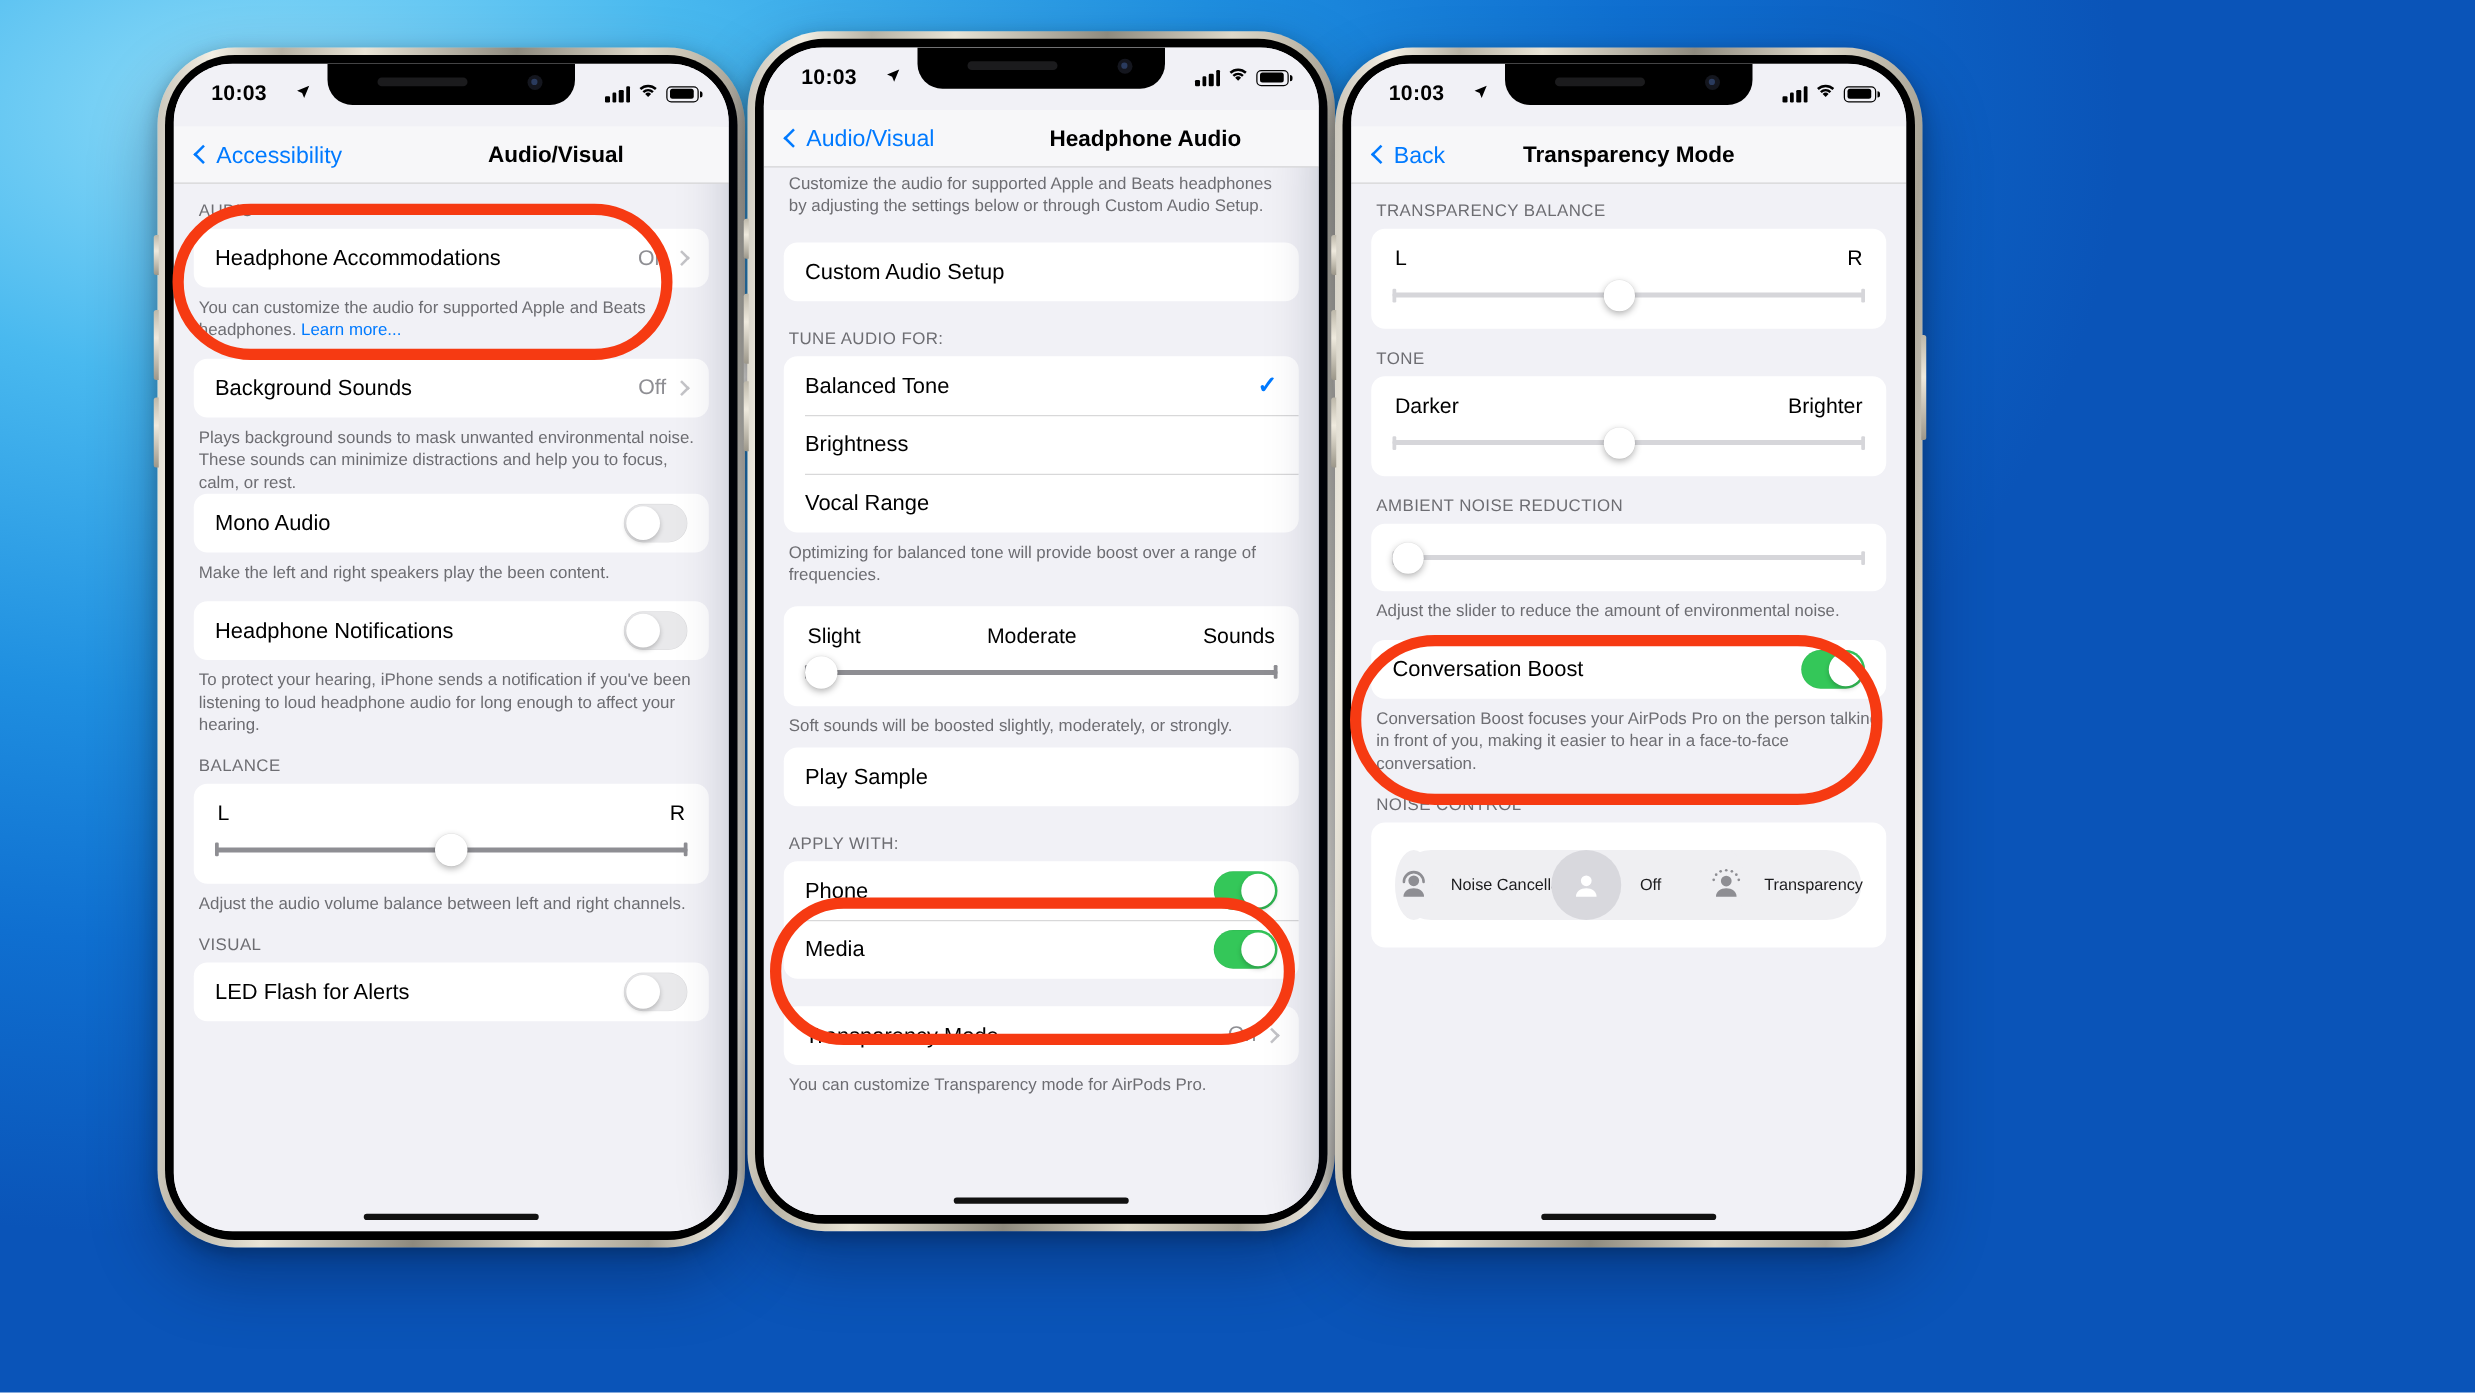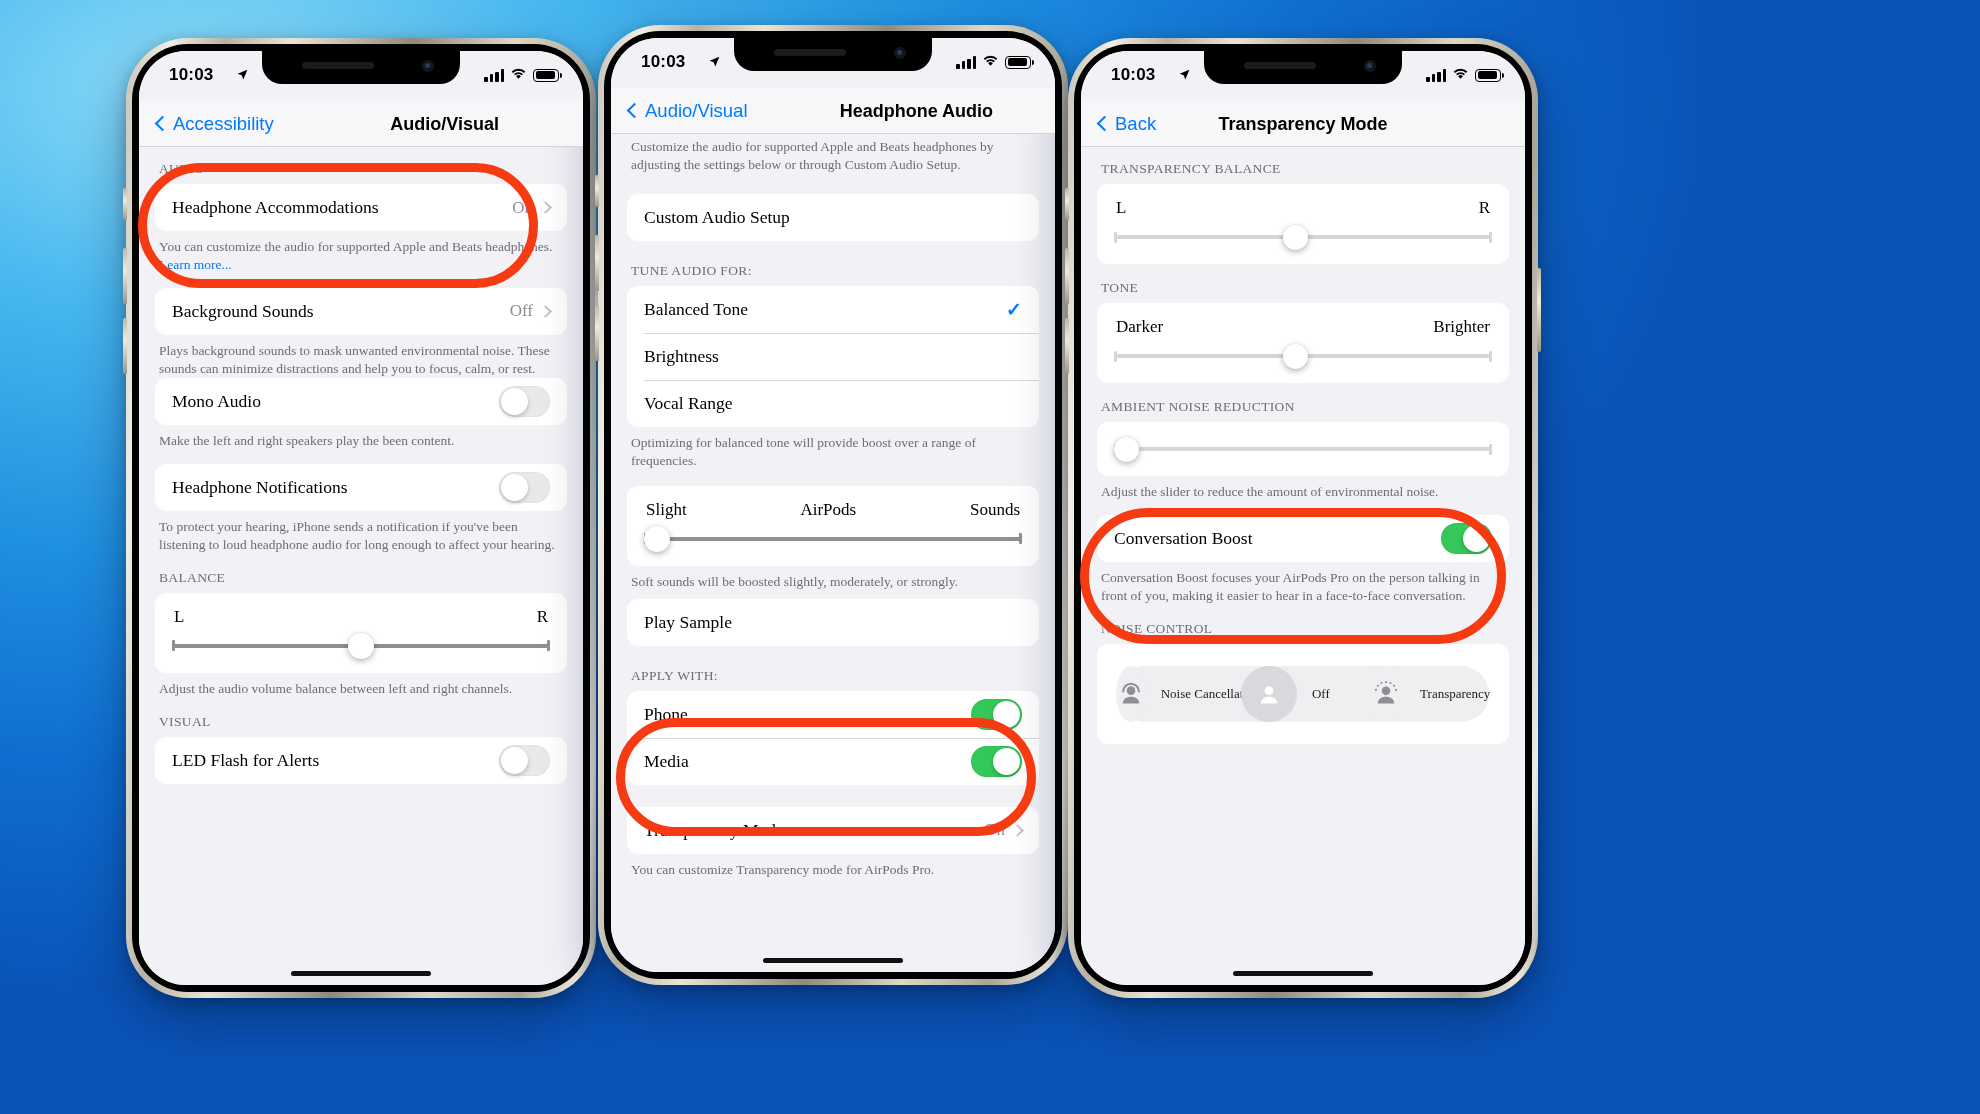--- a/index.html
+++ b/index.html
@@ -64,21 +64,21 @@
     height: 46px; background:#f7f7f9; position:relative; flex:0 0 auto; z-index:15;
     border-bottom:.5px solid rgba(0,0,0,.14);
   }
   .nav-back { position:absolute; left:18px; top:50%; transform:translateY(-50%);
     display:flex; align-items:center; gap:5px; color:#007aff; font-size:18.5px; }
   .chev-l { width:11px; height:11px; border-left:2.6px solid #007aff; border-bottom:2.6px solid #007aff;
     transform:rotate(45deg); display:block; }
   .nav-title { position:absolute; left:50%; top:50%; transform:translate(-50%,-50%);
     font-size:18px; font-weight:700; color:#000; white-space:nowrap;}
 
-  .content { flex:1 1 auto; background:#f1f1f6; overflow:hidden; position:relative;font-family:Liberation Serif, serif; }
+  .content { flex:1 1 auto; background:#f1f1f6; overflow:hidden; position:relative; }
   .grouphdr { font-size:13.5px; color:#6d6d72; letter-spacing:.35px; padding:22px 20px 7px; text-transform:uppercase;}
   .grouphdr.tight { padding-top:16px; }
   .card { background:#fff; border-radius:11px; margin:0 16px; overflow:hidden; }
   .row { display:flex; align-items:center; justify-content:space-between;
     min-height:47px; padding:0 17px; position:relative; }
   .row + .row::before { content:""; position:absolute; left:17px; right:0; top:0; height:.5px; background:rgba(60,60,67,.2);}
   .row .lbl { font-size:17.5px; color:#000; }
   .row .val { font-size:17px; color:#8e8e93; }
   .row .right { display:flex; align-items:center; gap:8px; }
   .chev-r { width:9px; height:9px; border-right:2.2px solid #c3c3c7; border-top:2.2px solid #c3c3c7;
@@ -320,21 +320,21 @@
             <div class="row">
               <span class="lbl">Vocal Range</span>
             </div>
           </div>
           <div class="footnote">Optimizing for balanced tone will provide boost over a range of frequencies.</div>
 
           <div class="card" style="margin-top:16px">
             <div class="sliderrow">
               <div class="slider-lbls three">
                 <span>Slight</span>
-                <span>AirPods</span>
+                <span>Moderate</span>
                 <span>Sounds</span>
               </div>
               <div class="track">
                 <span class="bar"></span>
                   <span class="cap-l"></span>
                   <span class="cap-r"></span>
                 <span class="thumb" style="left:0px"></span>
               </div>
             </div>
           </div>

